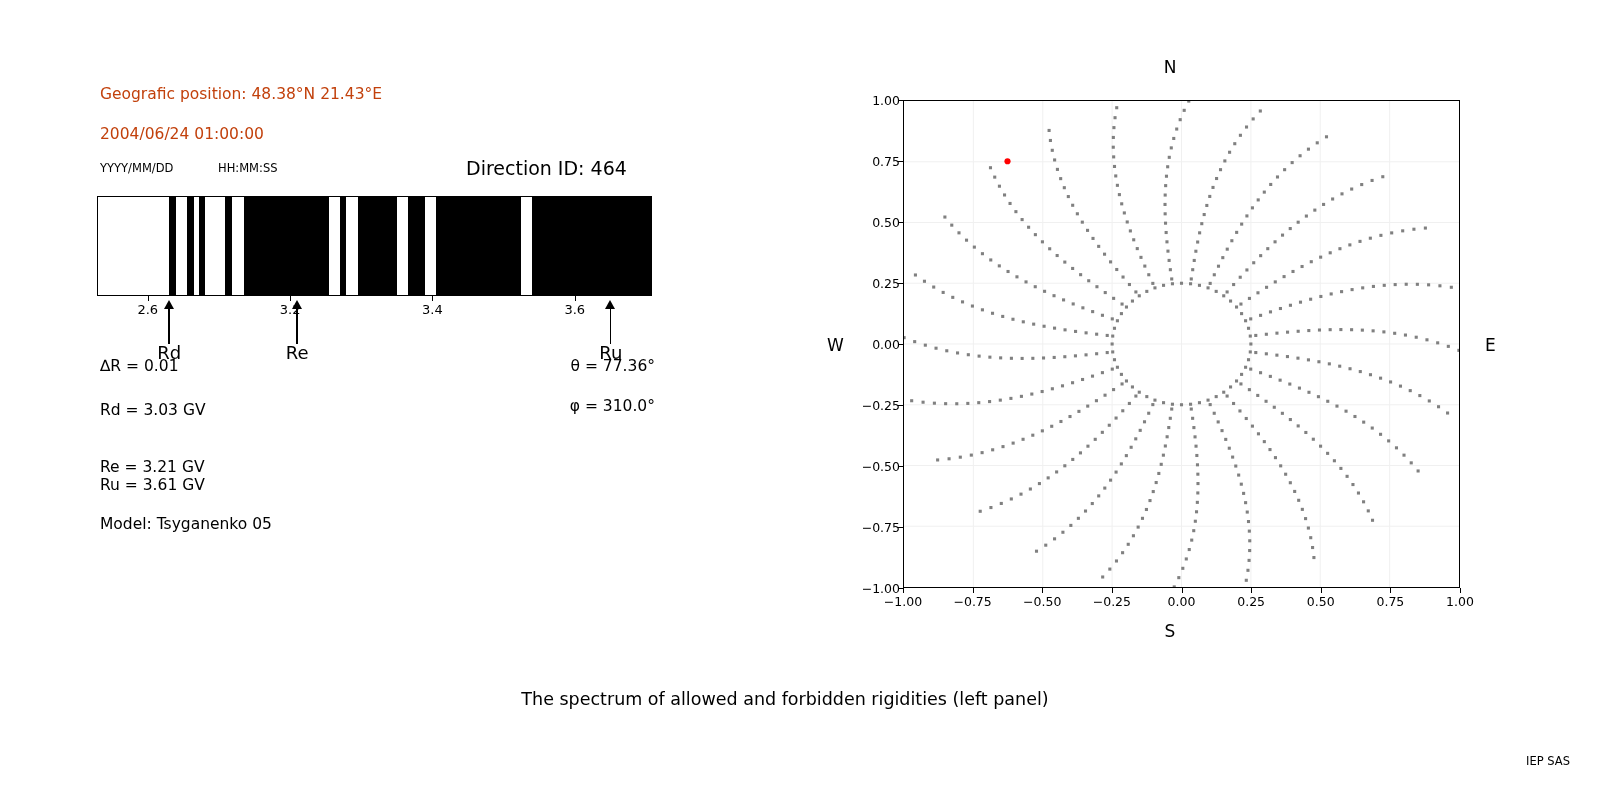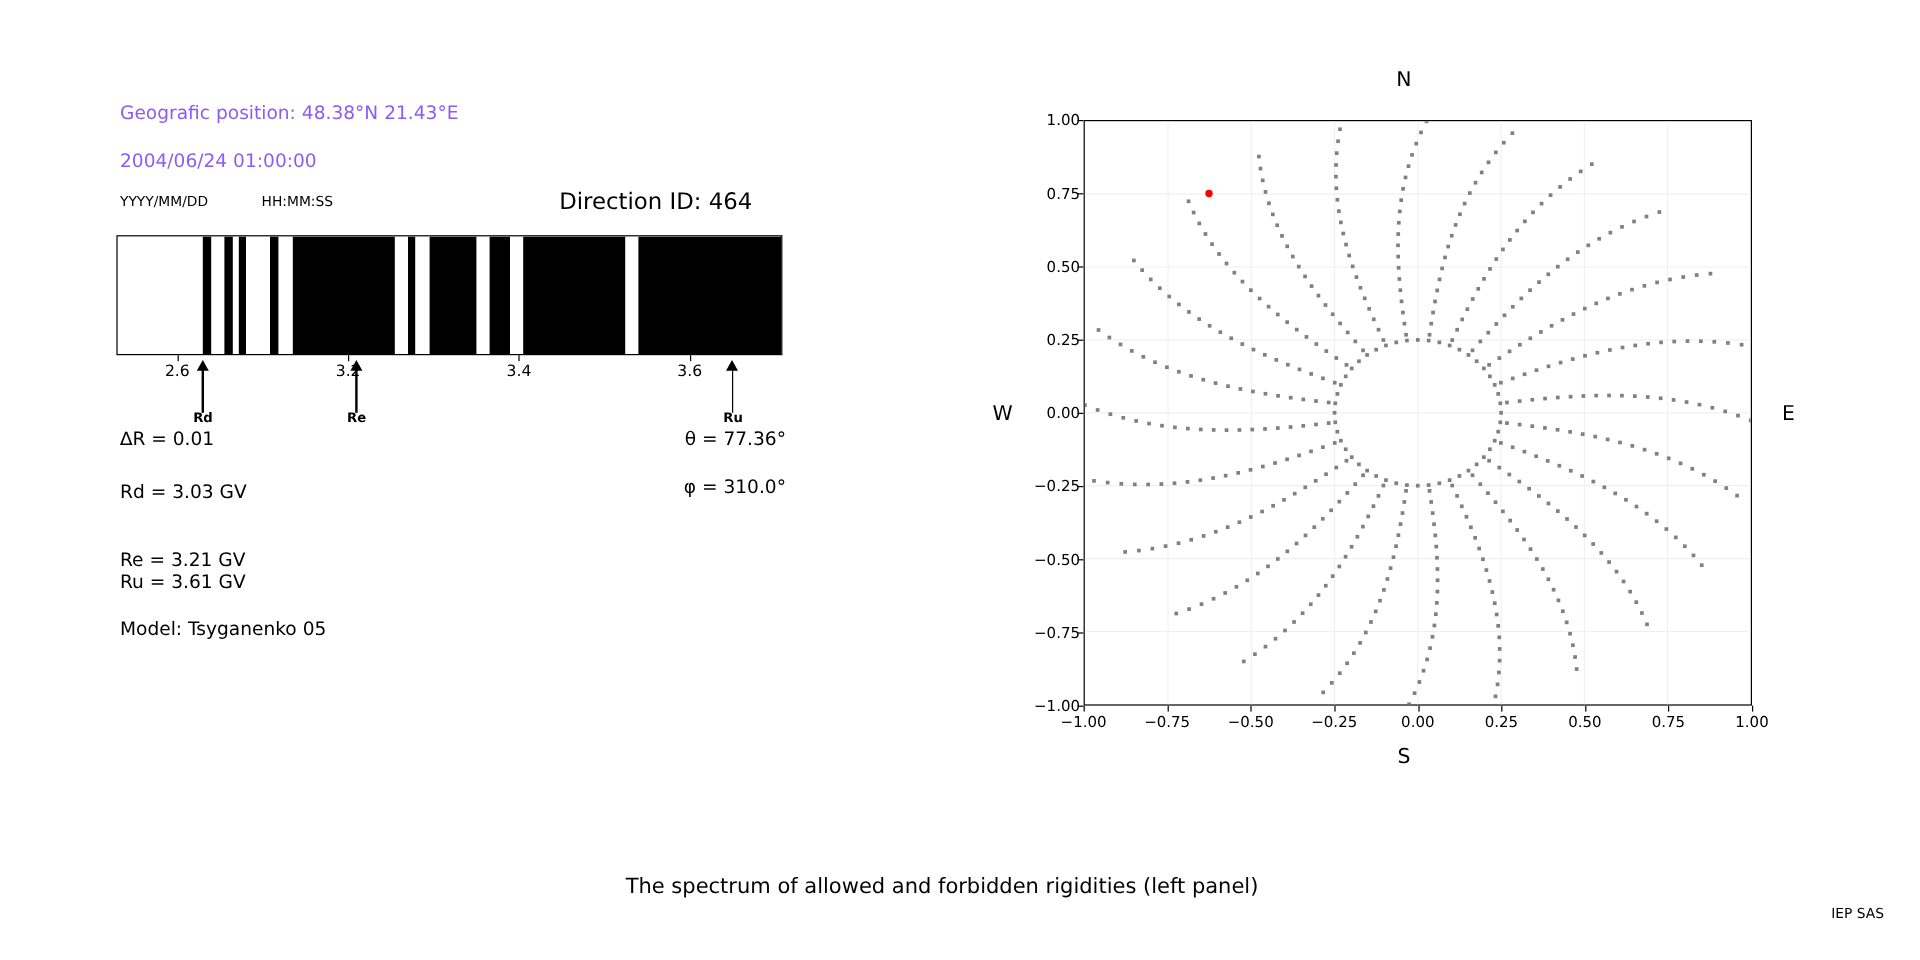--- a/index.html
+++ b/index.html
@@ -6,21 +6,21 @@
   body{
     width:1600px;height:800px;background:#ffffff;
     font-family:"DejaVu Sans","Liberation Sans",sans-serif;
     color:#000000;overflow:hidden;position:relative;
   }
   .abs{position:absolute;}
 
   
   #left-panel{left:0;top:0;width:760px;height:620px;}
 
-  .hdr-line{font-size:15.5px;color:#8b5cf6;white-space:nowrap;}
+  .hdr-line{font-size:15.5px;color:#c2410c;white-space:nowrap;}
   #geo-position{left:100px;top:85px;}
   #datetime{left:100px;top:125px;}
   #fmt-date{left:100px;top:161px;font-size:11.5px;text-align:center;}
   #fmt-time{left:218px;top:161px;font-size:11.5px;}
   #direction-id{left:466px;top:157px;font-size:19px;white-space:nowrap;}
 
   
   #spectrum-wrap{left:97px;top:196px;width:555px;height:100px;}
   #spectrum-bar{
     position:absolute;left:0;top:0;width:555px;height:100px;
@@ -34,21 +34,21 @@
   .tickmark{position:absolute;top:0;width:1px;height:5px;background:#000;}
   .ticklabel{position:absolute;top:6px;font-size:13px;color:#000;
              transform:translateX(-50%);white-space:nowrap;}
 
   .marker-arrow{position:absolute;width:26px;height:60px;}
   .marker-arrow .shaft{position:absolute;left:12px;top:10px;width:1.4px;height:38px;background:#000;}
   .marker-arrow .head{position:absolute;left:7.5px;top:4px;width:0;height:0;
         border-left:5.2px solid transparent;border-right:5.2px solid transparent;
         border-bottom:9px solid #000;}
   .marker-arrow .mlabel{position:absolute;top:46px;left:50%;transform:translateX(-50%);
-        font-size:11px;white-space:nowrap;font-weight:bold;}
+        font-size:18px;white-space:nowrap;}
 
   .param{position:absolute;font-size:15.5px;white-space:nowrap;}
   .param-right{position:absolute;font-size:15.5px;white-space:nowrap;text-align:right;}
 
   
   #right-panel{left:840px;top:40px;width:700px;height:620px;}
   #plot-frame{
     position:absolute;left:63px;top:60px;width:557px;height:488px;
     border:1.1px solid #000000;box-sizing:border-box;background:#ffffff;
   }
@@ -59,21 +59,21 @@
   #ylabels{position:absolute;left:-10px;top:60px;width:70px;height:488px;}
   .xtick-label{position:absolute;font-size:12.5px;color:#000;
       transform:translateX(-50%);white-space:nowrap;top:6px;}
   #xlabels{position:absolute;left:63px;top:548px;width:557px;height:30px;}
   .ytickmark{position:absolute;left:-5px;width:5px;height:1px;background:#000;}
   .xtickmark{position:absolute;top:0;width:1px;height:5px;background:#000;}
 
   .compass{position:absolute;font-size:17px;color:#000;white-space:nowrap;}
 
   
-  #caption{left:0;top:684px;width:1570px;text-align:center;margin-top:40px;}
+  #caption{left:0;top:684px;width:1570px;text-align:center;}
   .cap-line{font-size:17.5px;color:#000;line-height:31px;}
   #footer{left:0;top:754px;width:1570px;text-align:right;font-size:11.5px;color:#000;}
 </style>
 </head>
 <body>
 
 <div class="abs" id="left-panel">
 
   <div class="abs hdr-line" id="geo-position">Geografic position: 48.38°N 21.43°E</div>
 

